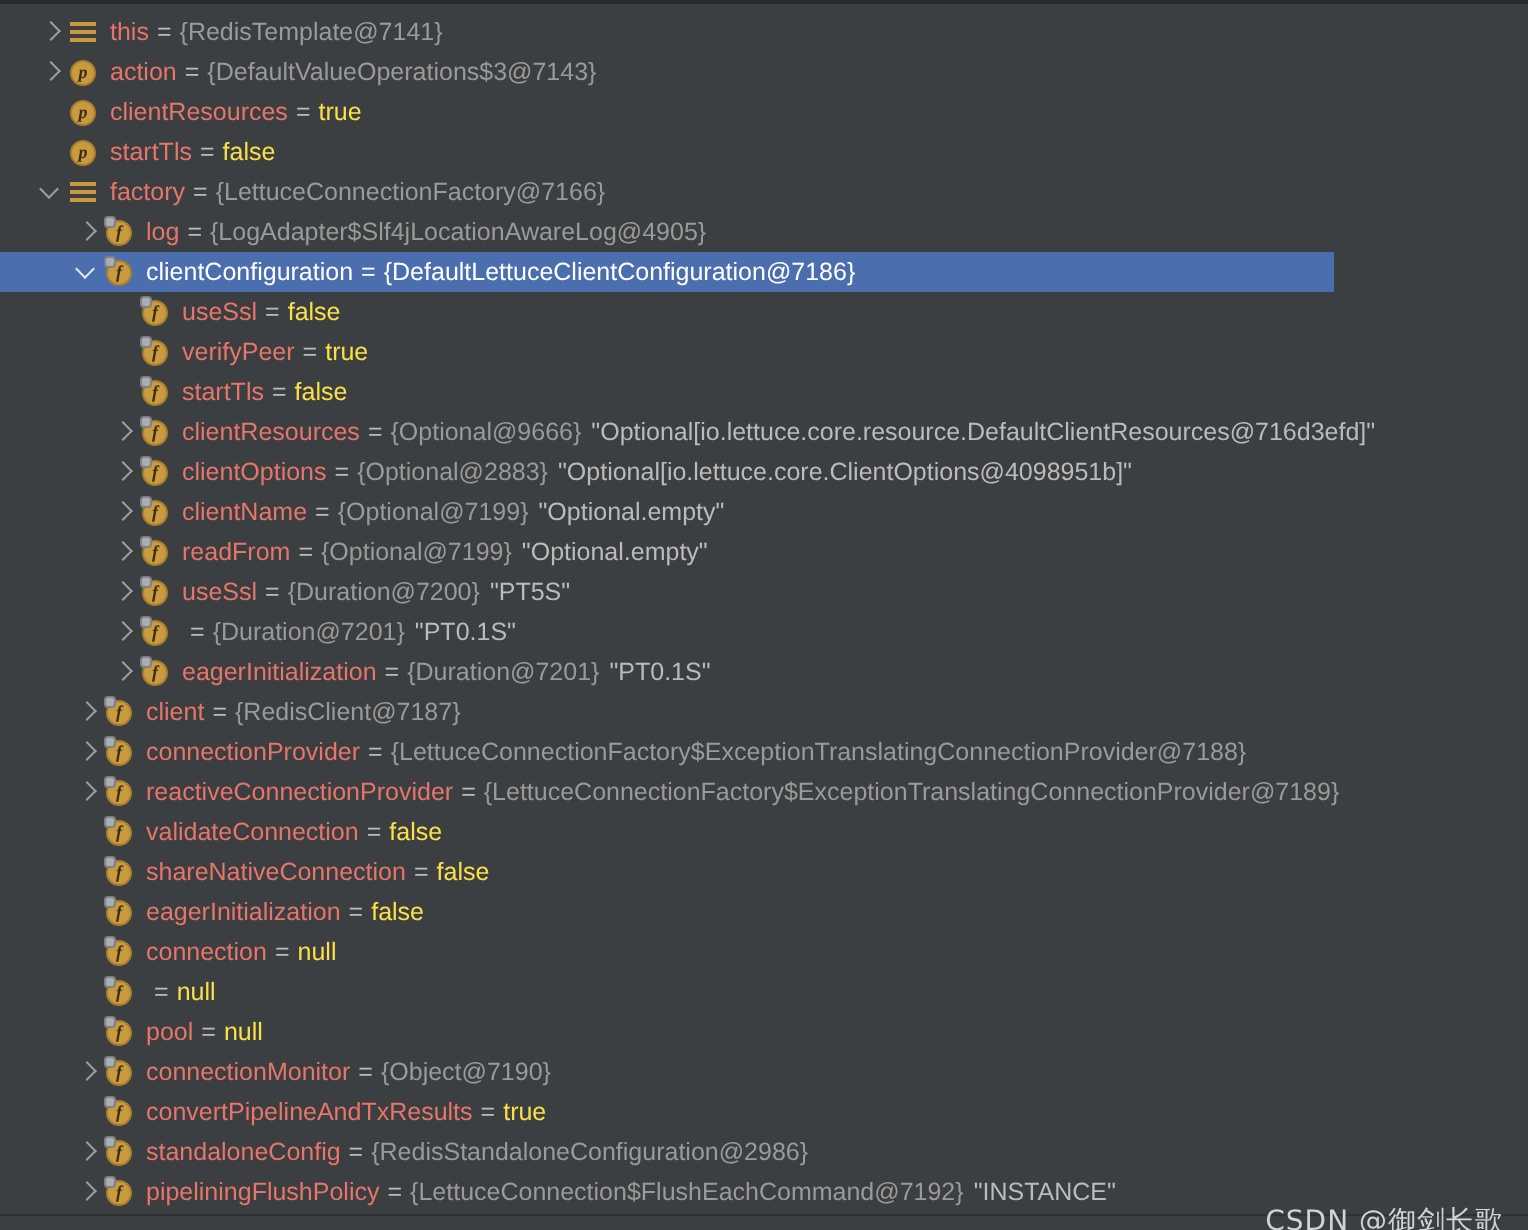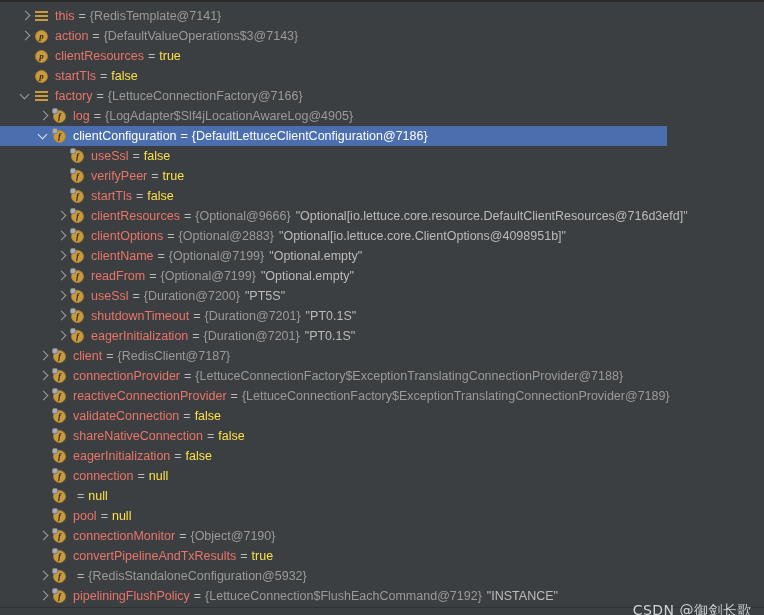--- a/index.html
+++ b/index.html
@@ -378,21 +378,20 @@
       </div>
       <div class="row">
         <span class="indent" style="width: 47px;"></span>
         <span class="chev">
           <i></i>
         </span>
         <span class="ic">
           <span class="disc">f</span>
           <span class="lock"></span>
         </span>
-        <span class="nm">shutdownTimeout</span>
         <span class="eq">=</span>
         <span class="ref">{Duration@7201}</span>
         <span class="str">"PT0.1S"</span>
       </div>
       <div class="row">
         <span class="indent" style="width: 47px;"></span>
         <span class="chev">
           <i></i>
         </span>
         <span class="ic">
@@ -534,22 +533,23 @@
       </div>
       <div class="row">
         <span class="indent" style="width: 29px;"></span>
         <span class="chev">
           <i></i>
         </span>
         <span class="ic">
           <span class="disc">f</span>
           <span class="lock"></span>
         </span>
-        <span class="eq">=</span>
-        <span class="ref">{RedisStandaloneConfiguration@5932}</span>
+        <span class="nm">standaloneConfig</span>
+        <span class="eq">=</span>
+        <span class="ref">{RedisStandaloneConfiguration@2986}</span>
       </div>
       <div class="row">
         <span class="indent" style="width: 29px;"></span>
         <span class="chev">
           <i></i>
         </span>
         <span class="ic">
           <span class="disc">f</span>
           <span class="lock"></span>
         </span>

